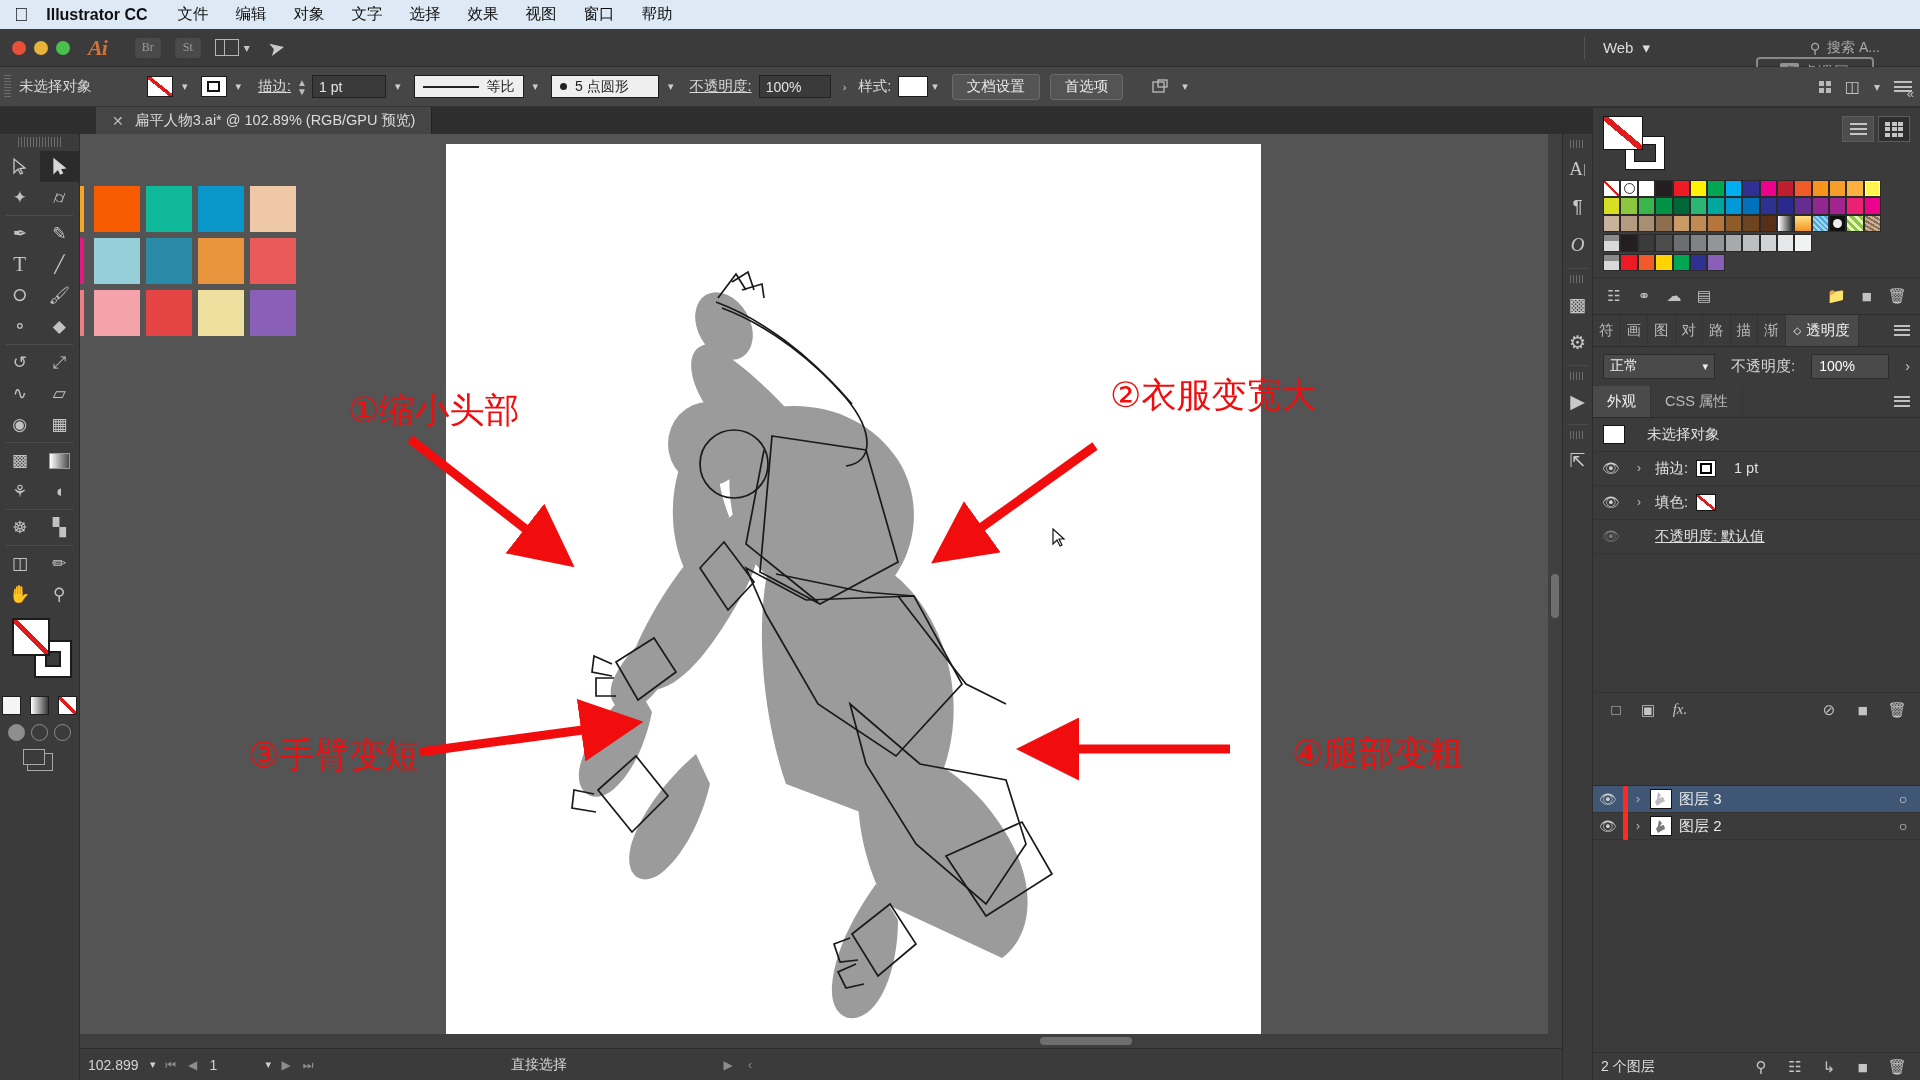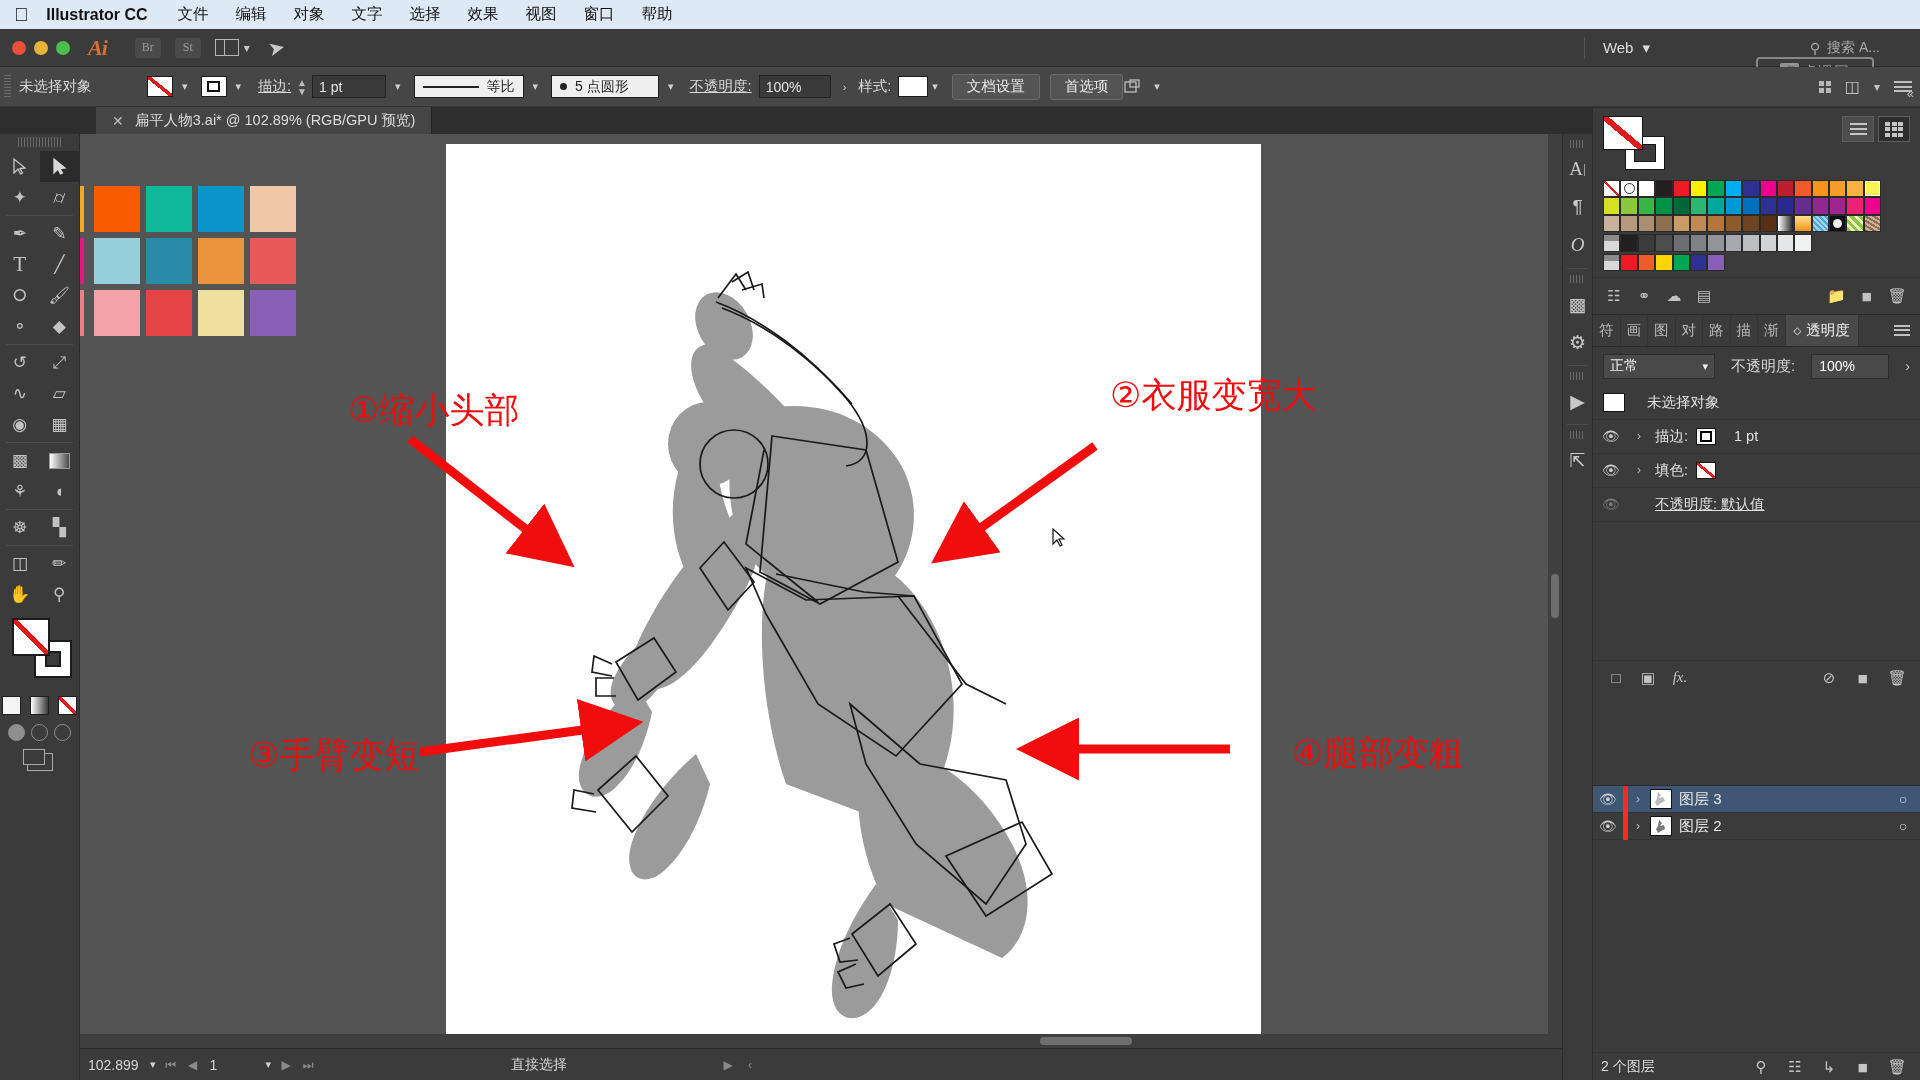--- a/index.html
+++ b/index.html
@@ -281,21 +281,21 @@
 
   <span class="lbl ulbl" style="margin:0 7px 0 3px">不透明度:</span>
   <span class="field" style="width:72px">100%</span>
   <span class="ddarrow" style="margin:0 8px">›</span>
 
   <span class="lbl" style="margin-right:7px">样式:</span>
   <span class="swatchbtn" style="width:30px"></span>
   <span class="ddarrow" style="margin-right:10px">▾</span>
 
   <span class="btn" style="margin-right:10px">文档设置</span>
-  <span class="btn" style="margin-right:0">首选项</span>
+  <span class="btn" style="margin-right:28px">首选项</span>
 
   <span class="grp">
     <svg width="22" height="18" viewBox="0 0 22 18">
       <rect x="2" y="4" width="11" height="10" fill="none" stroke="#bdbdbd" stroke-width="1.3"></rect>
       <rect x="7" y="2" width="9" height="7" fill="none" stroke="#bdbdbd" stroke-width="1.3"></rect>
     </svg>
     <span class="ddarrow">▾</span>
   </span>
 
   <div id="ctrlright">
@@ -675,20 +675,31 @@
   <div id="transprow">
     <span class="selbox">
       <span>正常</span>
       <span style="font-size:11px">▾</span>
     </span>
     <span>不透明度:</span>
     <span class="valbox">100%</span>
     <span style="color:#c8c8c8;font-size:14px">›</span>
   </div>
 
+  <div class="ptabs">
+    <div class="ptab act">外观</div>
+    <div class="ptab">CSS 属性</div>
+    <div class="pmenu">
+        <span class="hamb">
+          <i></i>
+          <i></i>
+          <i></i>
+        </span>
+      </div>
+  </div>
 
   <div class="arow" style="padding-left:10px">
     <span class="minisw" style="width:22px;height:19px"></span>
     <span style="margin-left:14px">未选择对象</span>
   </div>
   <div class="arow">
     <span class="eye">👁</span>
     <span class="carat">›</span>
     <span>描边:</span>
     <span class="minisw strk"></span>

